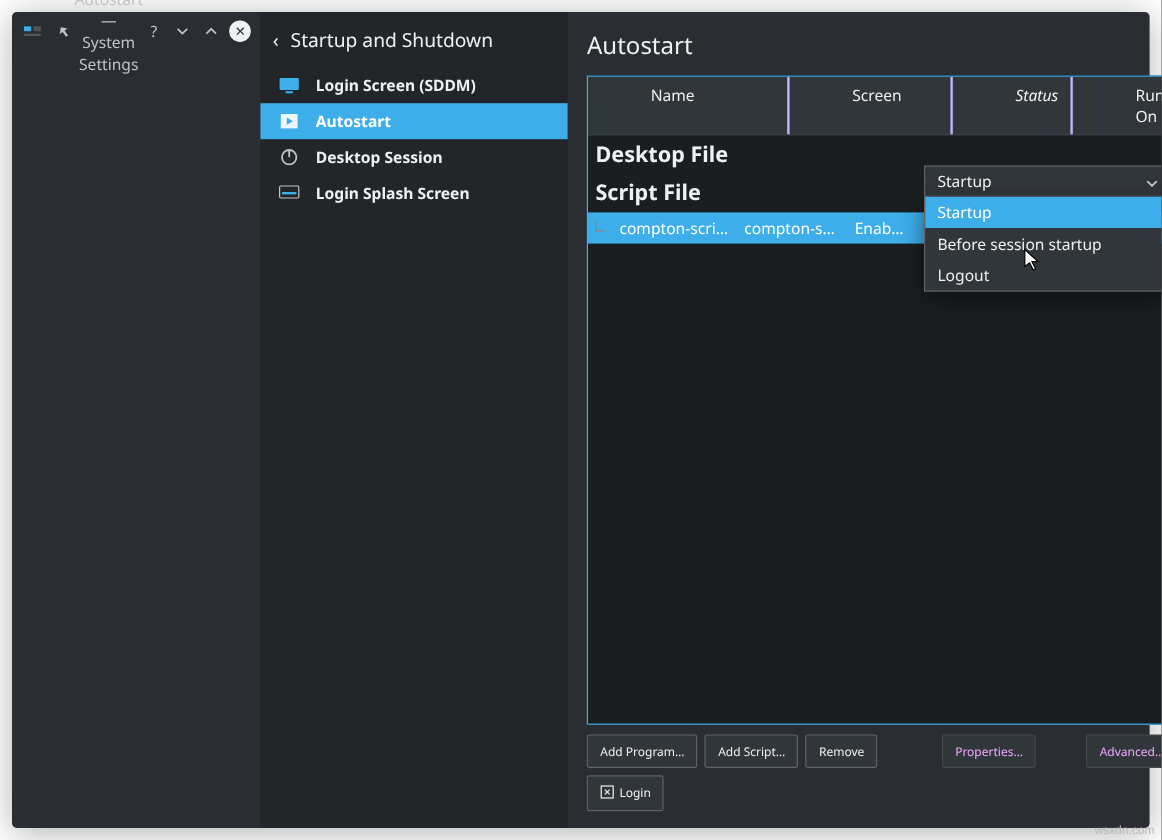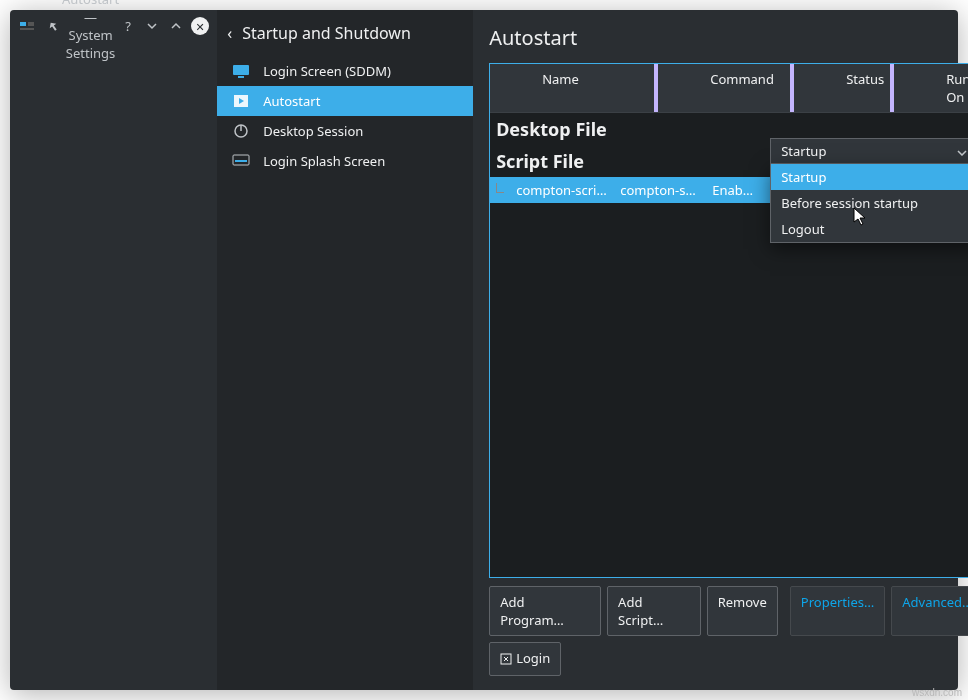--- a/index.html
+++ b/index.html
@@ -10,55 +10,55 @@
 .titlebar .title { flex: 1; text-align: center; }
 .titlebar .winctrls { display:flex; gap:6px; align-items:center; }
 .winctrl { width:18px; height:18px; display:flex; align-items:center; justify-content:center; color:#bfc3c7; }
 .closebtn { width:18px; height:18px; border-radius:50%; background:#eff0f1; color:#2a2e32; display:flex; align-items:center; justify-content:center; font-size:11px; }
 
 .body { flex:1; display:flex; }
 
 .sidebar { width: 256px; background:#232629; display:flex; flex-direction:column; padding-top:4px; }
 .sidebar-header { display:flex; align-items:center; gap:10px; padding:8px 14px 12px 10px; font-size:16px; color:#eff0f1; }
 .sidebar-header .chev { font-size:16px; color:#eff0f1; }
-.side-item { display:flex; align-items:center; gap:12px; padding:6px 14px; font-size:13px; cursor:pointer; }
+.side-item { display:flex; align-items:center; gap:12px; padding:6px 14px; font-size:13px; cursor:pointer;font-weight:bold; }
 .side-item.active { background:#3daee9; color:#fff; }
 .side-icon { width:20px; height:16px; display:flex; align-items:center; justify-content:center; }
 
 .main { flex:1; display:flex; flex-direction:column; padding:10px 12px 8px 16px; }
 .main-title { font-size:20px; margin:4px 0 12px 0; font-weight:400; }
 
 .table-wrap { flex:1; border:1px solid #3daee9; background:#1b1e20; display:flex; flex-direction:column; position:relative; overflow:hidden; }
 .thead { display:flex; background:#31363b; border-bottom:1px solid #3b4045; font-size:13px; }
-.thead .th { padding:6px 8px; border-right:4px solid #c4b5fd;margin-left:44px; }
+.thead .th { padding:6px 8px; border-right:2px solid #c4b5fd;margin-left:44px; }
 .th-name { width:124px; }
 .th-cmd { width:92px; }
-.th-status { width:56px; }
+.th-status { width:56px;font-style:italic; }
 .th-run { flex:1; }
 
 .section-hdr { font-weight:bold; font-size:18px; padding:4px 6px; background:#1b1e20; }
 .row-sel { display:flex; background:#3daee9; color:#fff; font-size:13px; align-items:center; height:26px; }
 .row-sel .cell { padding:4px 6px; white-space:nowrap; overflow:hidden; text-overflow:ellipsis; }
 .c-tree { width:20px; display:flex; justify-content:center; }
 .treeline { border-left:1px solid #888; border-bottom:1px solid #888; width:8px; height:12px; margin-top:-6px; }
 .c-name { width:104px; }
 .c-cmd { width:92px;text-align:center; }
 .c-status { width:56px; }
 .c-run { flex:1; position:relative; }
 
 .combo { position:absolute; left:280px; right:4px; top:74px;border-radius:20px; }
 .combo-btn { background:#31363b; border:1px solid #5f6368; height:26px; display:flex; align-items:center; justify-content:space-between; padding:0 10px; font-size:13px; color:#eff0f1; }
 .combo-pop { background:#31363b; border:1px solid #5f6368; border-top:none; box-shadow:0 6px 18px rgba(0,0,0,0.5); }
 .combo-opt { padding:4px 10px; font-size:13px; }
 .combo-opt.hl { background:#3daee9; color:#fff; }
 
 .btnrow { display:flex; gap:6px; padding:8px 0 6px 0; }
 .btnrow .spacer { flex:1; }
-.btn { background:#31363b; border:1px solid #5f6368; color:#eff0f1; font-size:13px; padding:6px 10px; border-radius:2px; cursor:pointer; }
-.btn.disabled { color:#0ea5e9; border-color:#45494d; cursor:default; }
+.btn { background:#31363b; border:1px solid #5f6368; color:#eff0f1; font-size:10px; padding:6px 10px; border-radius:2px; cursor:pointer; }
+.btn.disabled { color:#f0abfc; border-color:#45494d; cursor:default;margin-left:36px; }
 
 .cursor { position:absolute; left:843px; top:197px; pointer-events:none; }
 
 .watermark { position:absolute; right:6px; bottom:2px; font-size:10px; color:#b8b8b8; font-family:Arial,sans-serif; }
 </style>
 </head>
 <body>
 
 <div class="window">
 
@@ -138,21 +138,21 @@
         <span>Login Splash Screen</span>
       </div>
     </div>
 
     <div class="main">
       <div class="main-title">Autostart</div>
 
       <div class="table-wrap">
         <div class="thead">
           <div class="th th-name">Name</div>
-          <div class="th th-cmd">Command</div>
+          <div class="th th-cmd">Screen</div>
           <div class="th th-status">Status</div>
           <div class="th th-run">Run On</div>
         </div>
         <div class="section-hdr">Desktop File</div>
         <div class="section-hdr">Script File</div>
         <div class="row-sel">
           <div class="cell c-tree">
               <div class="treeline"></div>
             </div>
           <div class="cell c-name">compton-script.sh</div>

